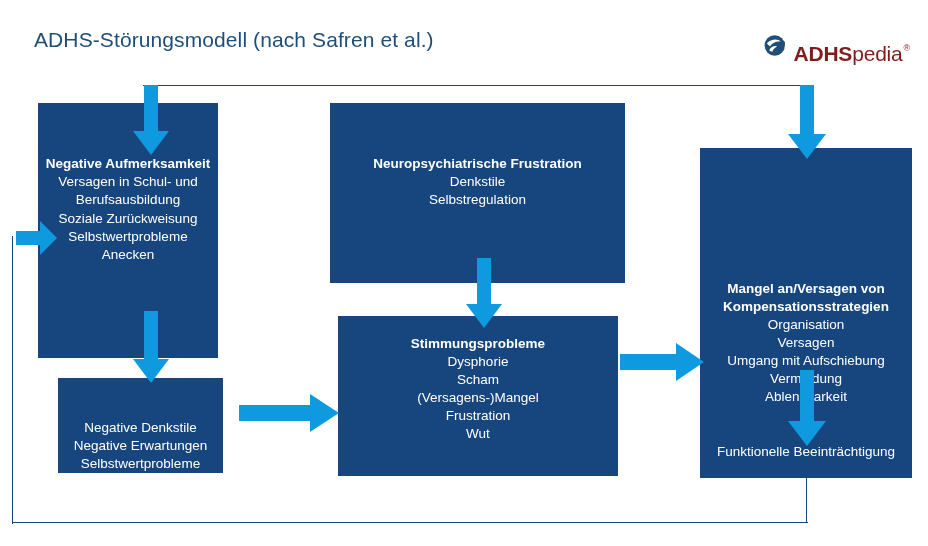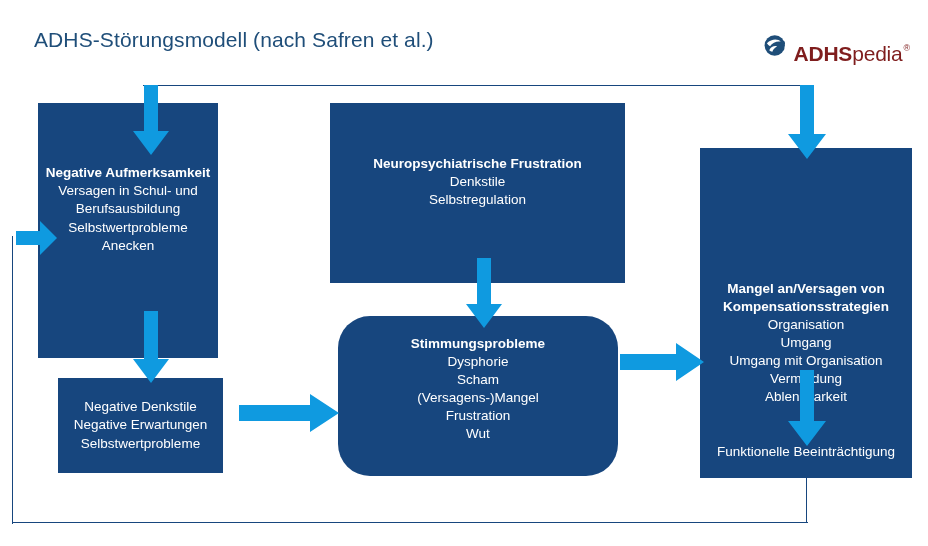--- a/index.html
+++ b/index.html
@@ -33,26 +33,26 @@
     position:absolute;background:#17467e;color:#ffffff;
     display:flex;flex-direction:column;align-items:center;justify-content:center;
     text-align:center;box-sizing:border-box;
   }
   .box .hd{font-weight:700;font-size:13.5px;line-height:1.34;}
   .box .ln{font-size:13.5px;line-height:1.34;}
 
   #box-vorerfahrungen{left:38px;  top:95px;  width:180px; height:255px;}
   #box-vorerfahrungen .stack{padding-bottom:42px;}
 
-  #box-denkstile{     left:58px;  top:370px; width:165px; height:95px;}
+  #box-denkstile{     left:58px;  top:370px; width:165px; height:95px;justify-content:flex-end;}
 
   #box-kernsymptome{  left:330px; top:95px;  width:295px; height:180px;}
   #box-kernsymptome .stack{padding-bottom:22px;}
 
-  #box-stimmung{      left:338px; top:308px; width:280px; height:160px;border-radius:32px;}
+  #box-stimmung{      left:338px; top:308px; width:280px; height:160px;}
   #box-stimmung .stack{padding-bottom:14px;}
 
   #box-kompensation{  left:700px; top:140px; width:212px; height:330px;}
   #box-kompensation .stack{position:relative;top:30px;}
 
   #box-funktionell{   left:700px; top:420px; width:212px; height:48px;text-align:right;}
 
   
   .arrow{position:absolute;}
   .arrow svg{display:block;overflow:visible;}
@@ -90,20 +90,21 @@
 
   <div class="conn v" style="left:12px;top:228px;height:288px;"></div>
   <div class="conn h" style="left:12px;top:514px;width:796px;"></div>
   <div class="conn v" style="left:806px;top:468px;height:47px;"></div>
 
   <div class="box" id="box-vorerfahrungen">
     <div class="stack">
       <div class="hd">Negative Aufmerksamkeit</div>
       <div class="ln">Versagen in Schul- und</div>
       <div class="ln">Berufsausbildung</div>
+      <div class="ln">Soziale Zurückweisung</div>
       <div class="ln">Selbstwertprobleme</div>
       <div class="ln">Anecken</div>
     </div>
   </div>
 
   <div class="box" id="box-denkstile">
     <div class="stack">
       <div class="ln">Negative Denkstile</div>
       <div class="ln">Negative Erwartungen</div>
       <div class="ln">Selbstwertprobleme</div>
@@ -127,22 +128,22 @@
       <div class="ln">Frustration</div>
       <div class="ln">Wut</div>
     </div>
   </div>
 
   <div class="box" id="box-kompensation">
     <div class="stack">
       <div class="hd">Mangel an/Versagen von</div>
       <div class="hd">Kompensationsstrategien</div>
       <div class="ln">Organisation</div>
-      <div class="ln">Umgang</div>
-      <div class="ln">Umgang mit Organisation</div>
+      <div class="ln">Versagen</div>
+      <div class="ln">Umgang mit Aufschiebung</div>
       <div class="ln">Vermeidung</div>
       <div class="ln">Ablenkbarkeit</div>
     </div>
   </div>
 
   <div class="box" id="box-funktionell">
     <div class="ln">Funktionelle Beeinträchtigung</div>
   </div>
 
   <div class="arrow" style="left:131px;top:77px;">

